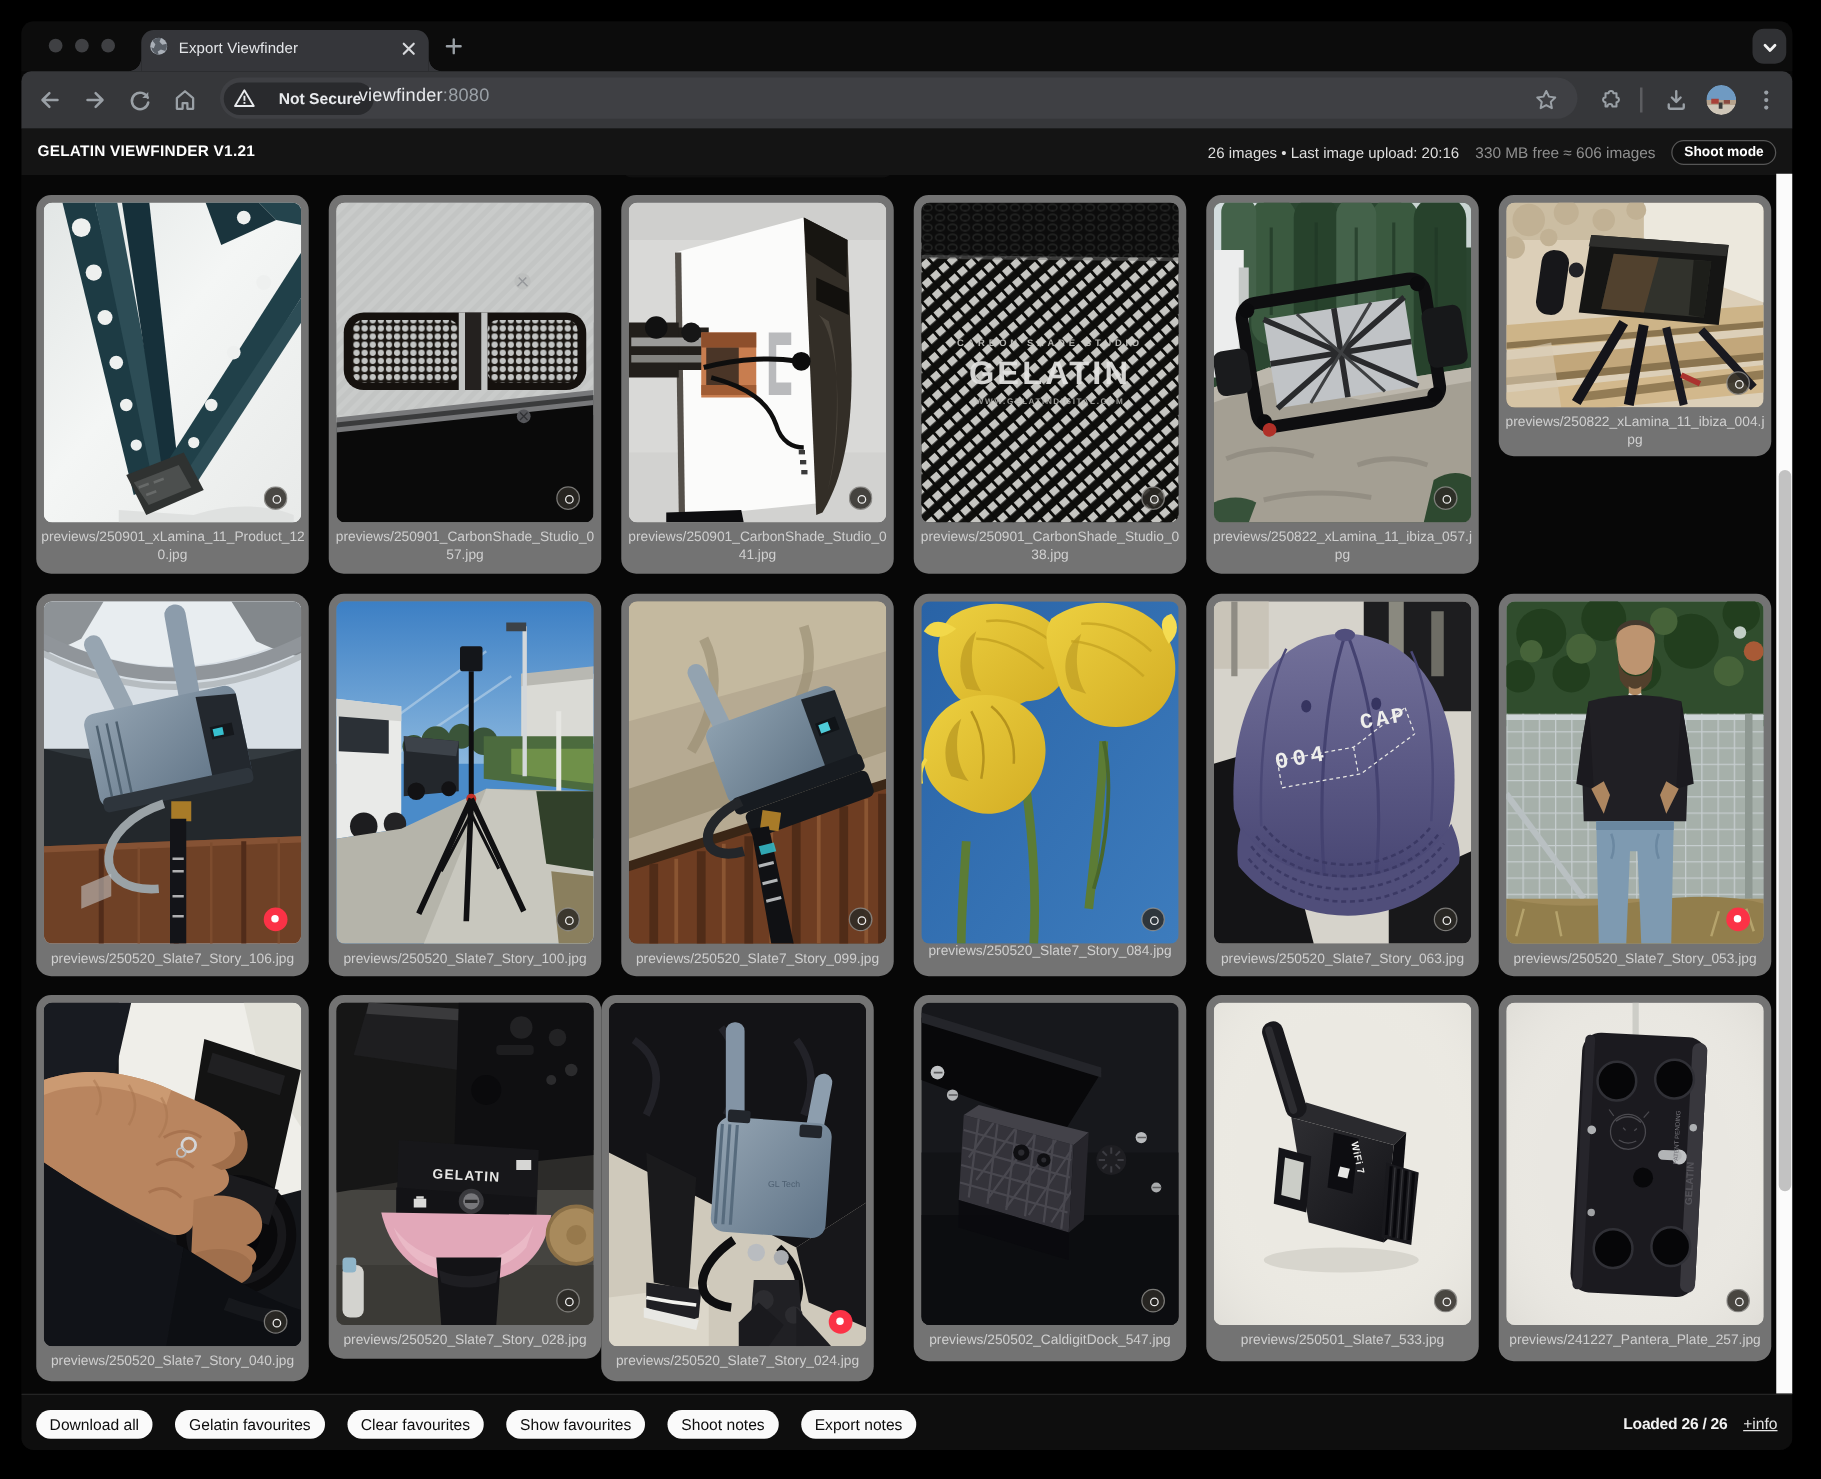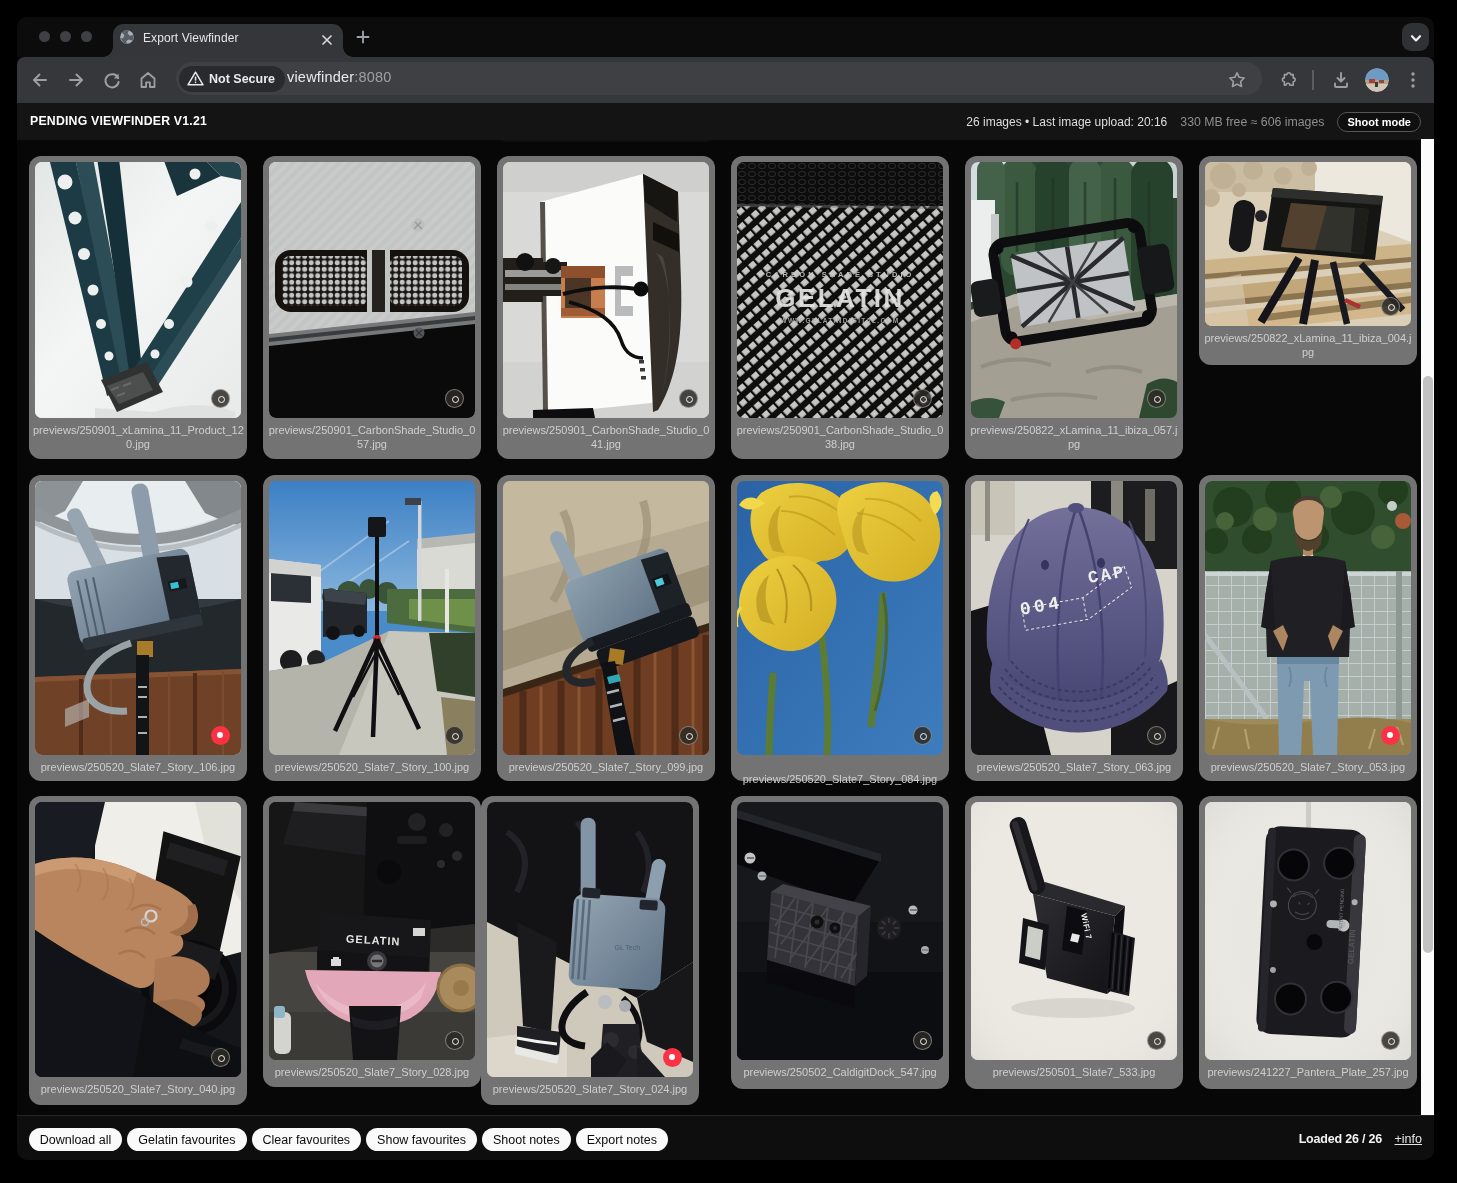--- a/index.html
+++ b/index.html
@@ -31,21 +31,21 @@
 .cap{position:absolute;left:4px;right:4px;text-align:center;font-size:11px;line-height:13.5px;color:#cfcfcf;letter-spacing:0px}
 .fav{position:absolute;width:19px;height:19px;border-radius:50%}
 .fav.dk{background:rgba(45,42,38,.85);border:1px solid rgba(255,255,255,.38)}
 .fav.dk:after{content:"";position:absolute;left:6px;top:6px;width:5px;height:5px;border-radius:50%;border:1.2px solid rgba(255,255,255,.92)}
 .fav.rd{background:#fb3246}
 .fav.rd:after{content:"";position:absolute;left:6.5px;top:6.5px;width:6px;height:6px;border-radius:50%;background:#fff}
 #sliver{position:absolute;left:480px;top:30px;width:218px;height:8.7px;background:#0f0f0f;border-radius:0 0 12px 12px}
 #sbar{position:absolute;left:1404px;top:36.2px;width:13.5px;height:975.6px;background:#fbfbfb}
 #sthumb{position:absolute;left:1.5px;top:236.8px;width:10.5px;height:577px;border-radius:5.5px;background:#c2c2c2}
 #foot{position:absolute;left:0;top:1011.8px;width:100%;height:45.2px;background:#0e0e0e;border-top:1px solid #242424}
-#fbtns{position:absolute;left:11.7px;top:12px;display:flex;gap:5px}
+#fbtns{position:absolute;left:11.7px;top:12px;display:flex;gap:18px}
 .fbtn{height:23.5px;border-radius:12px;background:#fafafa;color:#0c0c0c;font-size:12.5px;display:flex;align-items:center;padding:0 11px;letter-spacing:0}
 #loaded{position:absolute;right:52px;top:16px;font-size:12.5px;font-weight:600;color:#f2f2f2;letter-spacing:-.2px}
 #pinfo{position:absolute;right:12px;top:16.5px;font-size:12.5px;color:#e4e4e4;text-decoration:underline}
 </style></head>
 <body>
 <div id="win">
   <div id="tabstrip">
     <div class="dot" style="left:21.5px"></div>
       <div class="dot" style="left:42.5px"></div>
       <div class="dot" style="left:63.5px"></div>
@@ -92,21 +92,21 @@
       </div>
     <div id="omni">
       <div id="chip">
           <span style="display:flex">
             <svg width="17" height="15" viewBox="0 0 17 15" style="">
               <path d="M8.5 1.2L16 13.8H1z" stroke="#e8eaed" stroke-width="1.5" fill="none" stroke-linejoin="round"></path>
               <rect x="7.8" y="5.6" width="1.5" height="4" fill="#e8eaed"></rect>
               <rect x="7.8" y="10.6" width="1.5" height="1.5" fill="#e8eaed"></rect>
             </svg>
           </span>
-          <span style="margin-left:5px">Not Secure</span>
+          <span style="margin-left:19px">Not Secure</span>
         </div>
       <div id="url">viewfinder<span>:8080</span></div>
     </div>
     <div class="tbi" style="left:1210px;width:20px">
         <svg width="20" height="20" viewBox="0 0 20 20" style="">
           <path d="M10 2.8l2.2 4.5 5 .7-3.6 3.5.9 5-4.5-2.4-4.5 2.4.9-5L2.8 8l5-.7z" stroke="#9aa0a6" stroke-width="1.6" fill="none" stroke-linejoin="round"></path>
         </svg>
       </div>
     <div class="tbi" style="left:1261px;width:20px">
         <svg width="20" height="20" viewBox="0 0 20 20" style="">
@@ -139,21 +139,21 @@
         <svg width="20" height="20" viewBox="0 0 20 20" style="">
           <circle cx="10" cy="4" r="1.7" fill="#9aa0a6"></circle>
           <circle cx="10" cy="10" r="1.7" fill="#9aa0a6"></circle>
           <circle cx="10" cy="16" r="1.7" fill="#9aa0a6"></circle>
         </svg>
       </div>
   </div>
   <div id="page">
     <div id="sliver"></div>
     <div id="phead">
-      <div id="ptitle">PENDING VIEWFINDER V1.21</div>
+      <div id="ptitle">GELATIN VIEWFINDER V1.21</div>
       <div id="pmeta">
           <span class="m1">26 images • Last image upload: 20:16</span>
           <span class="m2">330 MB free ≈ 606 images</span>
           <span id="lightbtn">Shoot mode</span>
         </div>
     </div>
 <div class="card" style="left:12px;top:53px;height:303px">
         <div class="im" style="height:256px">
           <svg width="206" height="256" viewBox="0 0 206 256">
 <rect width="206" height="256" fill="#f0f2f1"></rect>
@@ -558,21 +558,21 @@
 <path d="M104 14 C 142 -12 194 4 202 42 C 208 72 192 96 164 100 C 134 104 114 86 108 60 C 102 38 96 28 104 14 Z" fill="url(#fl)"></path>
 <path d="M120 70 C 112 56 114 36 128 26 C 122 44 124 62 132 74 Z" fill="#b08e1c" opacity=".5"></path>
 <path d="M198 34 q12 -12 2 -24 q-14 4 -2 24" fill="#f4dc52"></path>
 <path d="M128 18 q30 -2 56 22 M120 32 q30 2 58 28" stroke="#c2a020" stroke-width="2" fill="none" opacity=".7"></path>
 <path d="M2 128 C 0 94 28 70 62 76 C 94 82 106 110 96 138 C 84 168 56 176 36 166 C 16 158 4 146 2 128 Z" fill="url(#fl)"></path>
 <path d="M24 140 C 16 126 18 104 32 94 C 26 112 28 132 38 144 Z" fill="#a8871a" opacity=".55"></path>
 <path d="M56 84 q20 16 18 46 M40 88 q14 24 8 54" stroke="#b5931d" stroke-width="2" fill="none"></path>
 <path d="M0 146 q-2 -12 4 -20" stroke="#f2d84a" stroke-width="3" fill="none"></path>
 </svg>
         </div>
-        <div class="cap" style="top:298px">previews/250520_Slate7_Story_084.jpg</div>
+        <div class="cap" style="top:280px">previews/250520_Slate7_Story_084.jpg</div>
         <div class="fav dk" style="left:181.5px;top:250.5px"></div>
       </div>
 <div class="card" style="left:948px;top:372px;height:306px">
         <div class="im" style="height:274px">
           <svg width="206" height="274" viewBox="0 0 206 274">
 <rect width="206" height="274" fill="#d6d3cb"></rect>
 <rect x="120" y="0" width="86" height="88" fill="#1d1d1f"></rect>
 <rect x="140" y="0" width="12" height="64" fill="#8a897f"></rect>
 <rect x="174" y="8" width="10" height="52" fill="#6e6d65"></rect>
 <rect x="0" y="0" width="44" height="54" fill="#c9c4b8"></rect>

